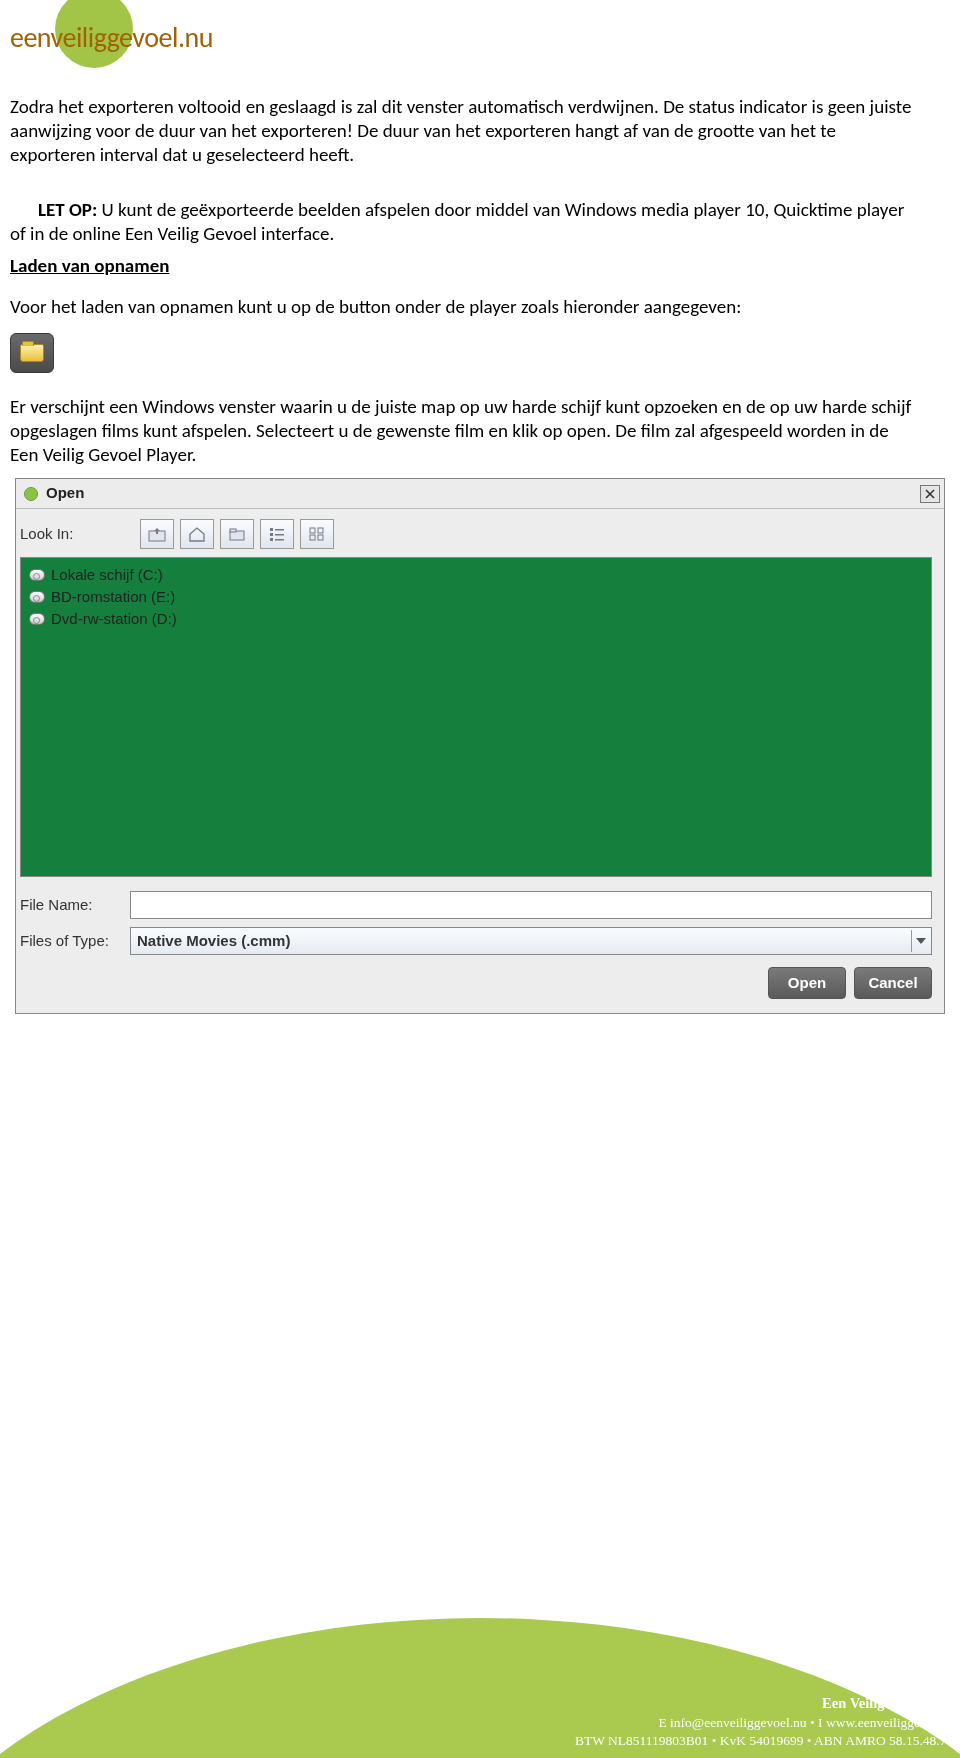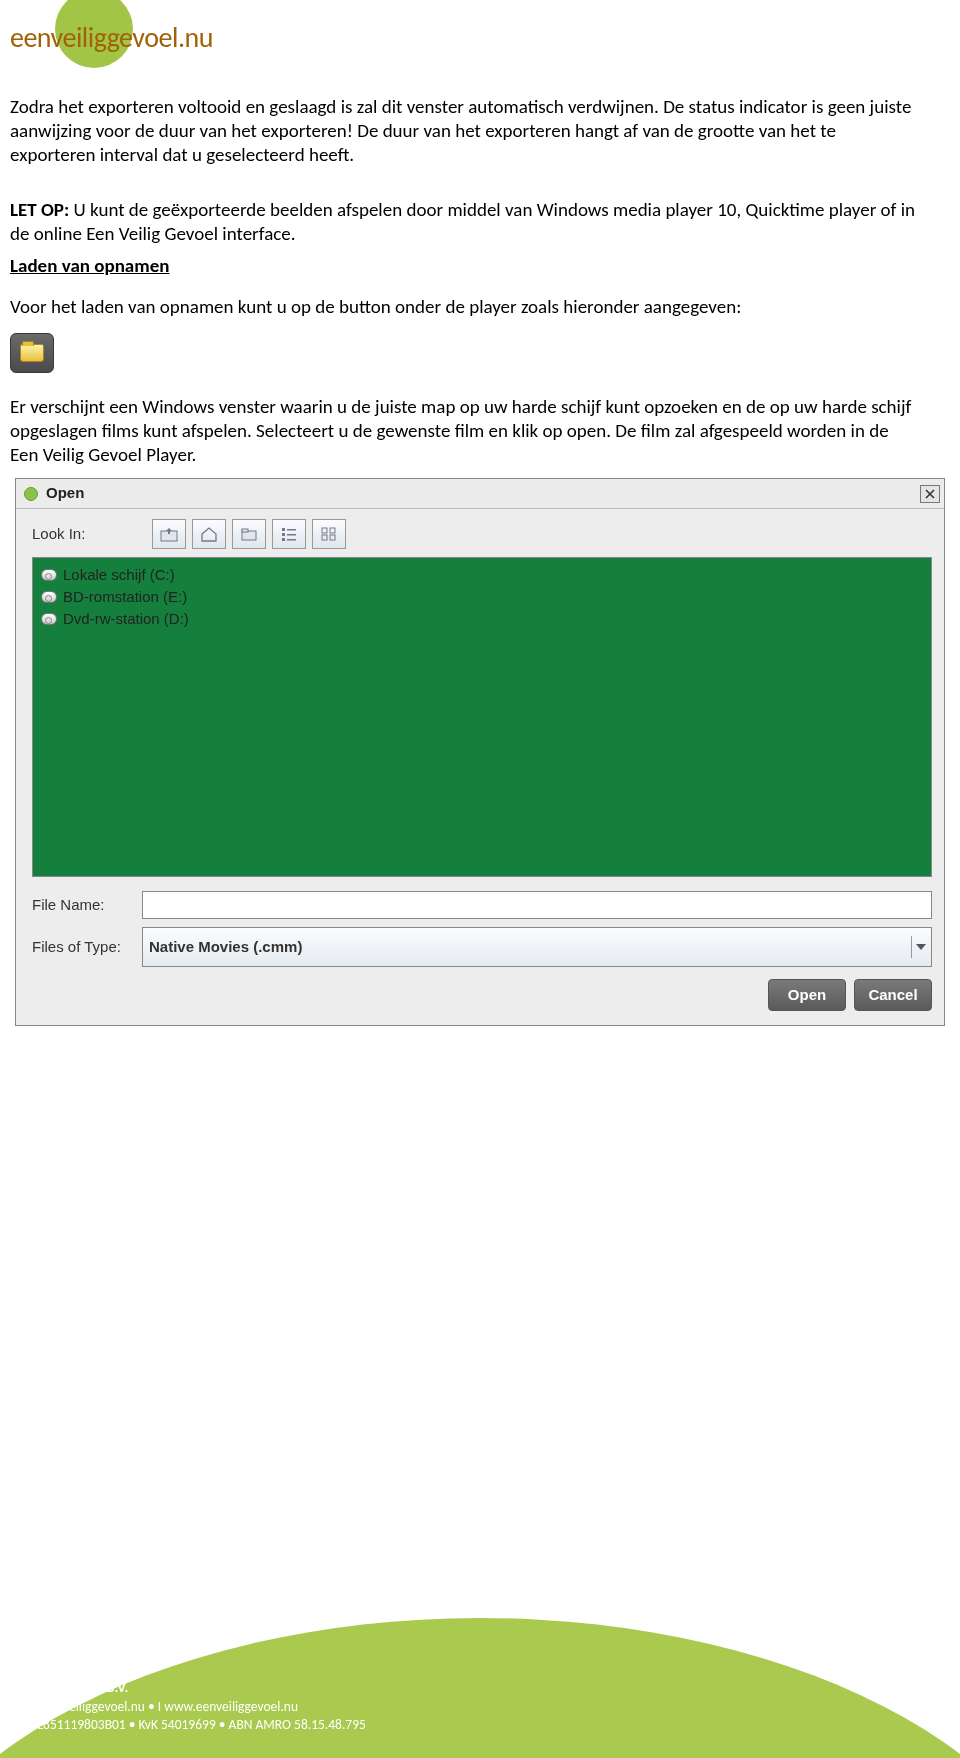--- a/index.html
+++ b/index.html
@@ -34,21 +34,21 @@
     color: #a16207;
     font-weight: 400;
     letter-spacing: -0.5px;
   }
   .content {
     padding: 0 40px 0 10px;
     font-size: 19px;
     line-height: 1.25;
   }
   .para { margin-bottom: 8px; }
-  .bold { font-weight: bold; }
+  .bold { font-weight: bold; margin-left: 28px; }
   .section-heading { font-weight: bold; text-decoration: underline; margin-bottom: 18px; }
   .folder-btn {
     width: 44px; height: 40px;
     background: linear-gradient(#6a6a6a,#4a4a4a);
     border-radius: 6px;
     border: 1px solid #3a3a3a;
     display: flex; align-items: center; justify-content: center;
     margin: 14px 0 22px 0;
   }
   .folder-icon {
@@ -91,21 +91,21 @@
     margin-right: 8px;
   }
   .dlg-title-text { font-weight: bold; font-size:15px; flex:1;}
   .dlg-close {
     width:20px; height:18px;
     border:1px solid #777;
     background:#e5e5e5;
     display:flex; align-items:center; justify-content:center;
     font-size:13px; font-weight:bold;
   }
-  .dlg-body { padding: 10px 12px 14px 16px; }
+  .dlg-body { padding: 10px 12px 14px 4px; }
   .dlg-row { display:flex; align-items:center; margin-bottom:8px; }
   .dlg-label { width: 110px; color:#333; font-size:15px; }
   .look-select {
     flex:1;
     height: 30px;
     border:1px solid #888;
     background: linear-gradient(#fafcff,#dfe6ee);
     display:flex; align-items:center;
     padding: 0 6px;
     font-size:15px; font-weight:bold; color:#333;
@@ -146,21 +146,21 @@
   }
   .disk-icon::after {
     content:""; position:absolute; left:3px; top:3px;
     width:5px; height:5px; border:1px solid #888; border-radius:50%;
   }
   .text-input {
     flex:1; height:28px; border:1px solid #888;
     background:#fff; padding:0 4px;
   }
   .combo {
-    flex:1; height:40px; border:1px solid #888;
+    flex:1; height:28px; border:1px solid #888;
     background:linear-gradient(#fafcff,#e5ebf1);
     display:flex; align-items:center; justify-content:space-between;
     padding:0 6px; font-weight:bold; color:#333; font-size:15px;
   }
   .combo .arrow {
     width:18px; height:22px; border-left:1px solid #999;
     display:flex; align-items:center; justify-content:center;
     margin-right:-4px;
   }
   .dlg-actions { display:flex; justify-content:flex-end; gap:8px; margin-top:12px; }
@@ -183,25 +183,26 @@
     position:absolute;
     left:50%;
     bottom:-540px;
     transform:translateX(-50%);
     width:1200px; height:680px;
     border-radius:50%;
     background:#a9c94f;
   }
   .footer-text {
     position:absolute;
-    bottom:24px; left:0; right:0;
-    text-align:left;
+    bottom:8px; left:0; right:0;
+    text-align:right;
     color:#fff;
     font-size:13.5px;
     line-height:1.35;
+    font-family:Liberation Serif, serif;
   }
   .footer-text .ftitle { font-weight:bold; font-size:14.5px; }
   svg { display:block; }
 </style>
 </head>
 <body>
 
 <div class="logo-header">
   <div class="logo-circle"></div>
   <div class="logo-text">eenveiliggevoel.nu</div>

